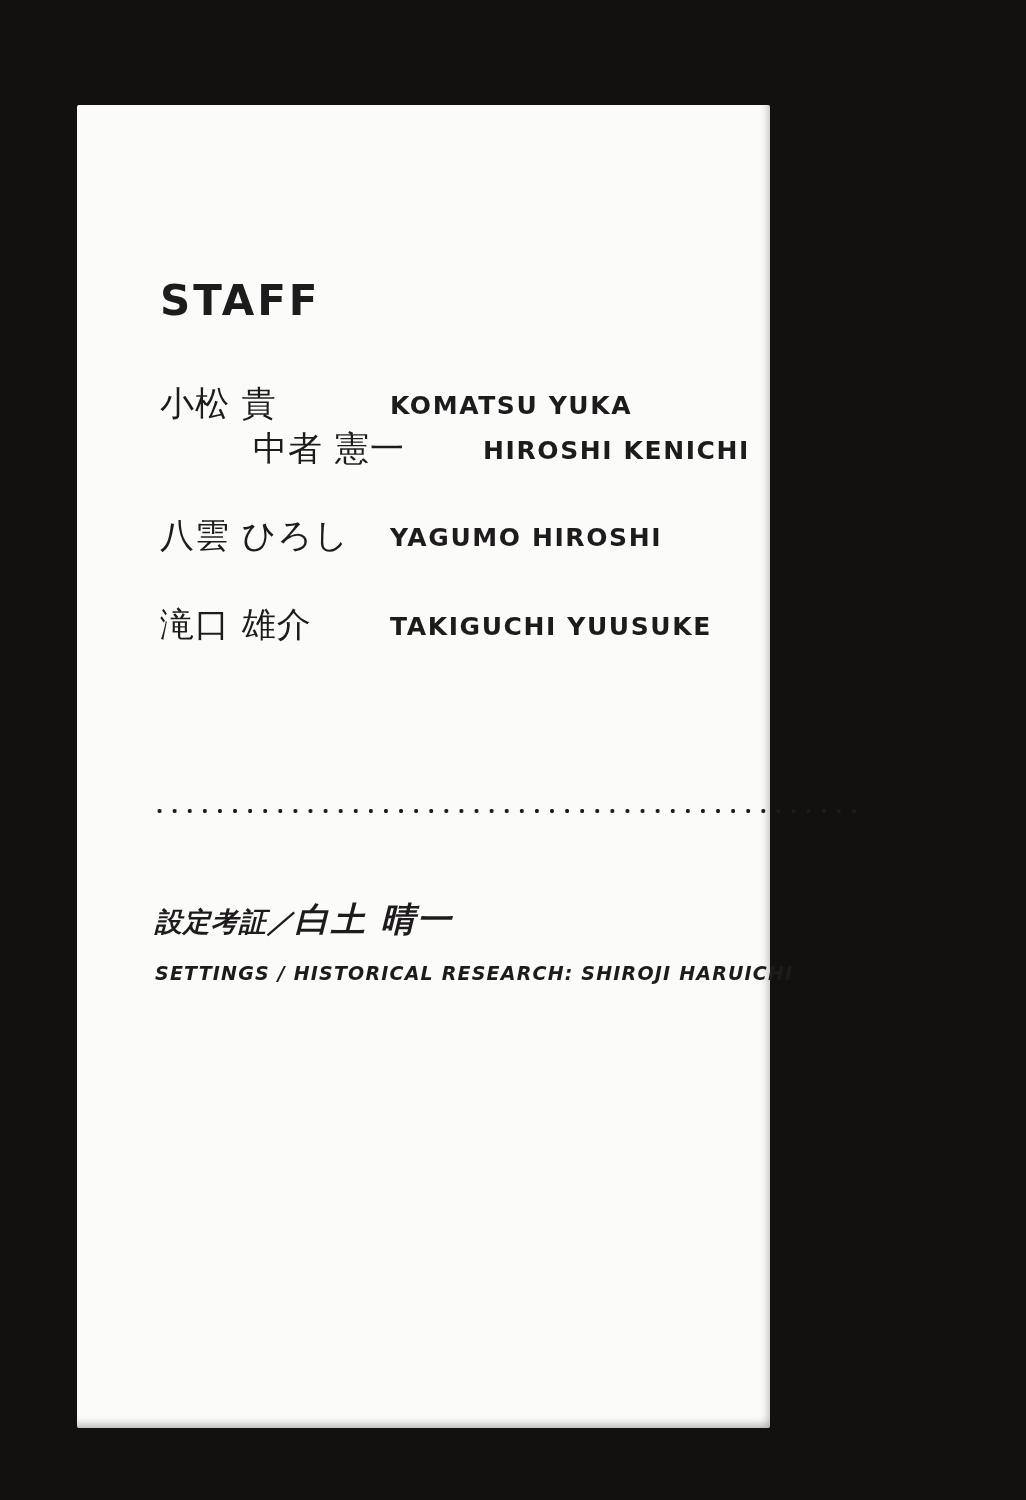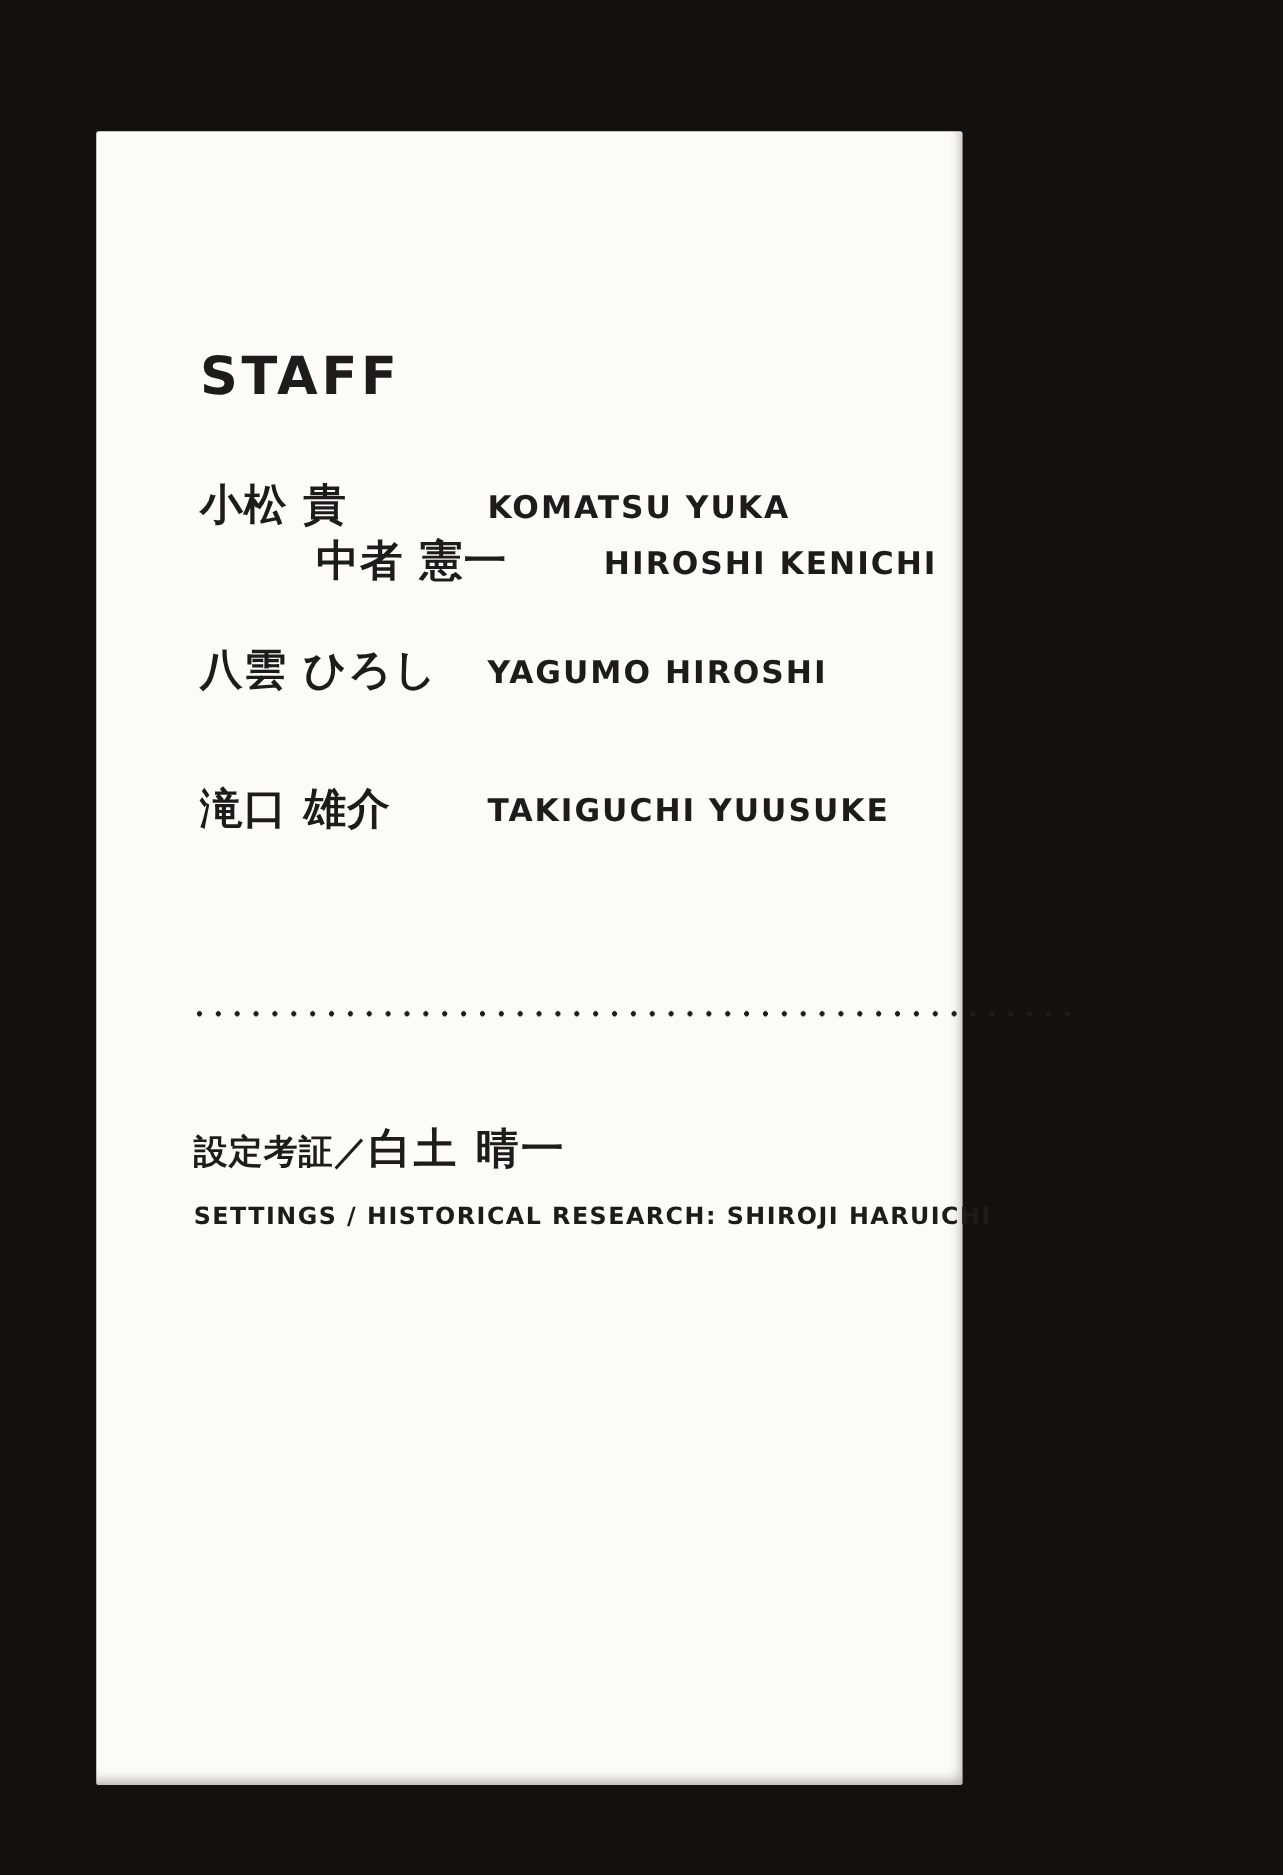--- a/index.html
+++ b/index.html
@@ -47,25 +47,25 @@
     position: absolute;
     left: 0;
     right: 0;
     height: 44px;
     display: flex;
     align-items: center;
   }
   .staff-row:nth-child(1) { top: 277px; }
   .staff-row:nth-child(2) { top: 322px; justify-content: flex-end; }
   .staff-row:nth-child(3) { top: 409px; }
-  .staff-row:nth-child(4) { top: 520px; }
+  .staff-row:nth-child(4) { top: 498px; }
   .jp-name {
     flex: 0 0 230px;
     font-size: 34px;
-    font-weight: bold;
+    font-weight: normal;
     letter-spacing: 1px;
     white-space: nowrap;
   }
   .romaji-name {
     font-size: 25px;
     font-weight: bold;
     letter-spacing: 1.6px;
     white-space: nowrap;
     padding-top: 2px;
   }
@@ -77,20 +77,21 @@
     height: 12px;
     background-image: radial-gradient(ellipse 2.6px 3.4px at 50% 50%, var(--ink, #1d1b1b) 68%, rgba(0,0,0,0) 72%);
     background-size: 15.1px 12px;
     background-repeat: repeat-x;
   }
   .credit {
     position: absolute;
     left: 78px;
     top: 795px;
     right: 9px;
+    font-style: italic;
   }
   .credit-jp {
     white-space: nowrap;
     line-height: 1.15;
   }
   .credit-role {
     font-size: 27px;
     font-weight: bold;
     letter-spacing: 1px;
   }

